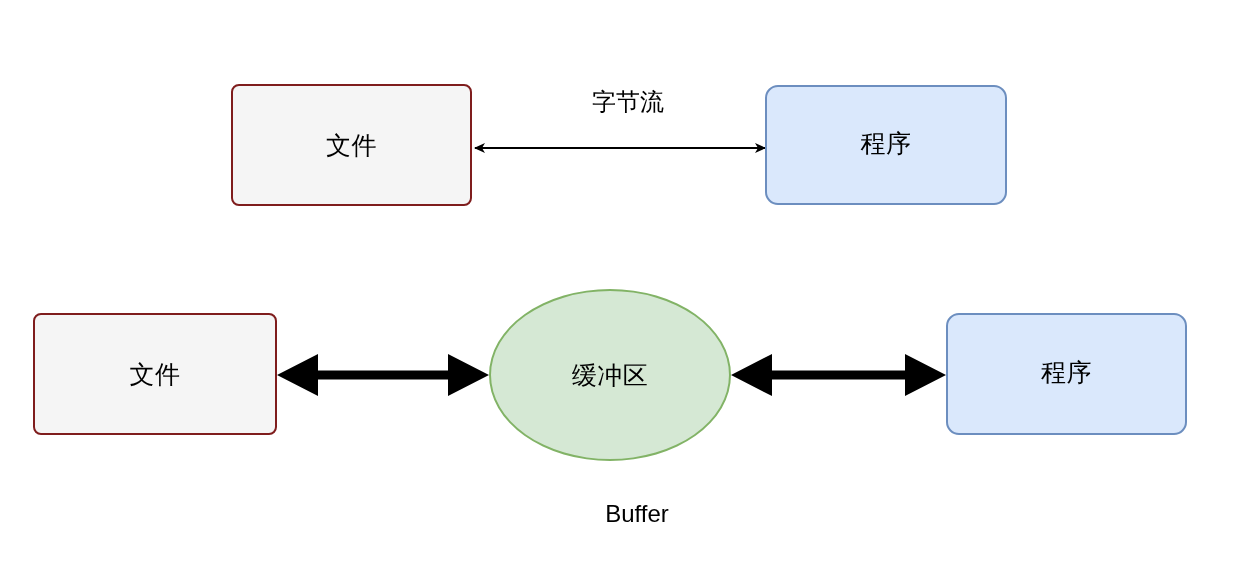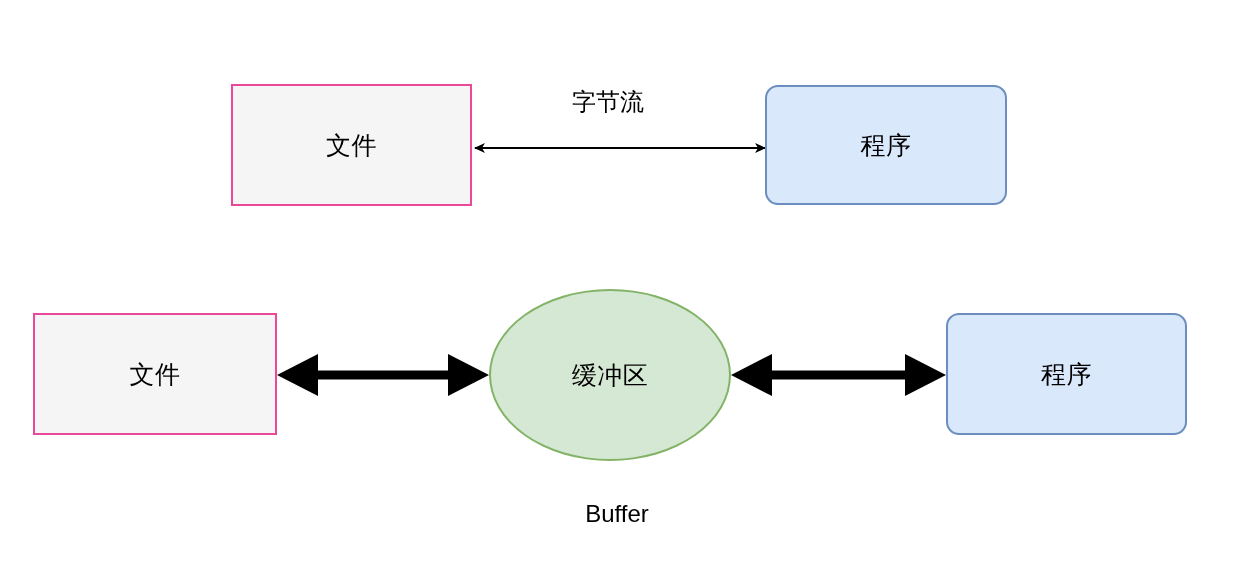--- a/index.html
+++ b/index.html
@@ -25,47 +25,49 @@
     display: flex;
     align-items: center;
     justify-content: center;
     color: #000000;
     font-size: 25px;
     line-height: 1;
     letter-spacing: 0.5px;
   }
   .node-file {
     background: #f5f5f5;
-    border: 2px solid #ec4899;
-    border-radius: 0;
+    border: 2px solid #7f1d1d;
+    border-radius: 8px;
   }
   .node-program {
     background: #dae8fc;
     border: 2px solid #6c8ebf;
     border-radius: 13px;
+    font-family: Liberation Mono, monospace;
   }
   .node-buffer {
     background: #d5e8d4;
     border: 2px solid #82b366;
     border-radius: 50%;
   }
   
   #file-top     { left: 231px; top: 84px;  width: 241px; height: 122px; }
   #program-top  { left: 765px; top: 85px;  width: 242px; height: 120px; }
   
   #file-bottom    { left: 33px;  top: 313px; width: 244px; height: 122px; }
   #buffer         { left: 489px; top: 289px; width: 242px; height: 172px; justify-content: center; }
   #program-bottom { left: 946px; top: 313px; width: 241px; height: 122px; }
 
   .edge-label {
     position: absolute;
     color: #000000;
     font-size: 24px;
     line-height: 1;
     white-space: nowrap;
+    margin-left: 20px;
   }
   #label-bytestream { left: 572px; top: 90px; }
   #label-buffer-caption {
     left: 0;
     top: 502px;
     width: 1240px;
     text-align: center;
     font-size: 24px;
     transform: translateX(-3px);
   }

